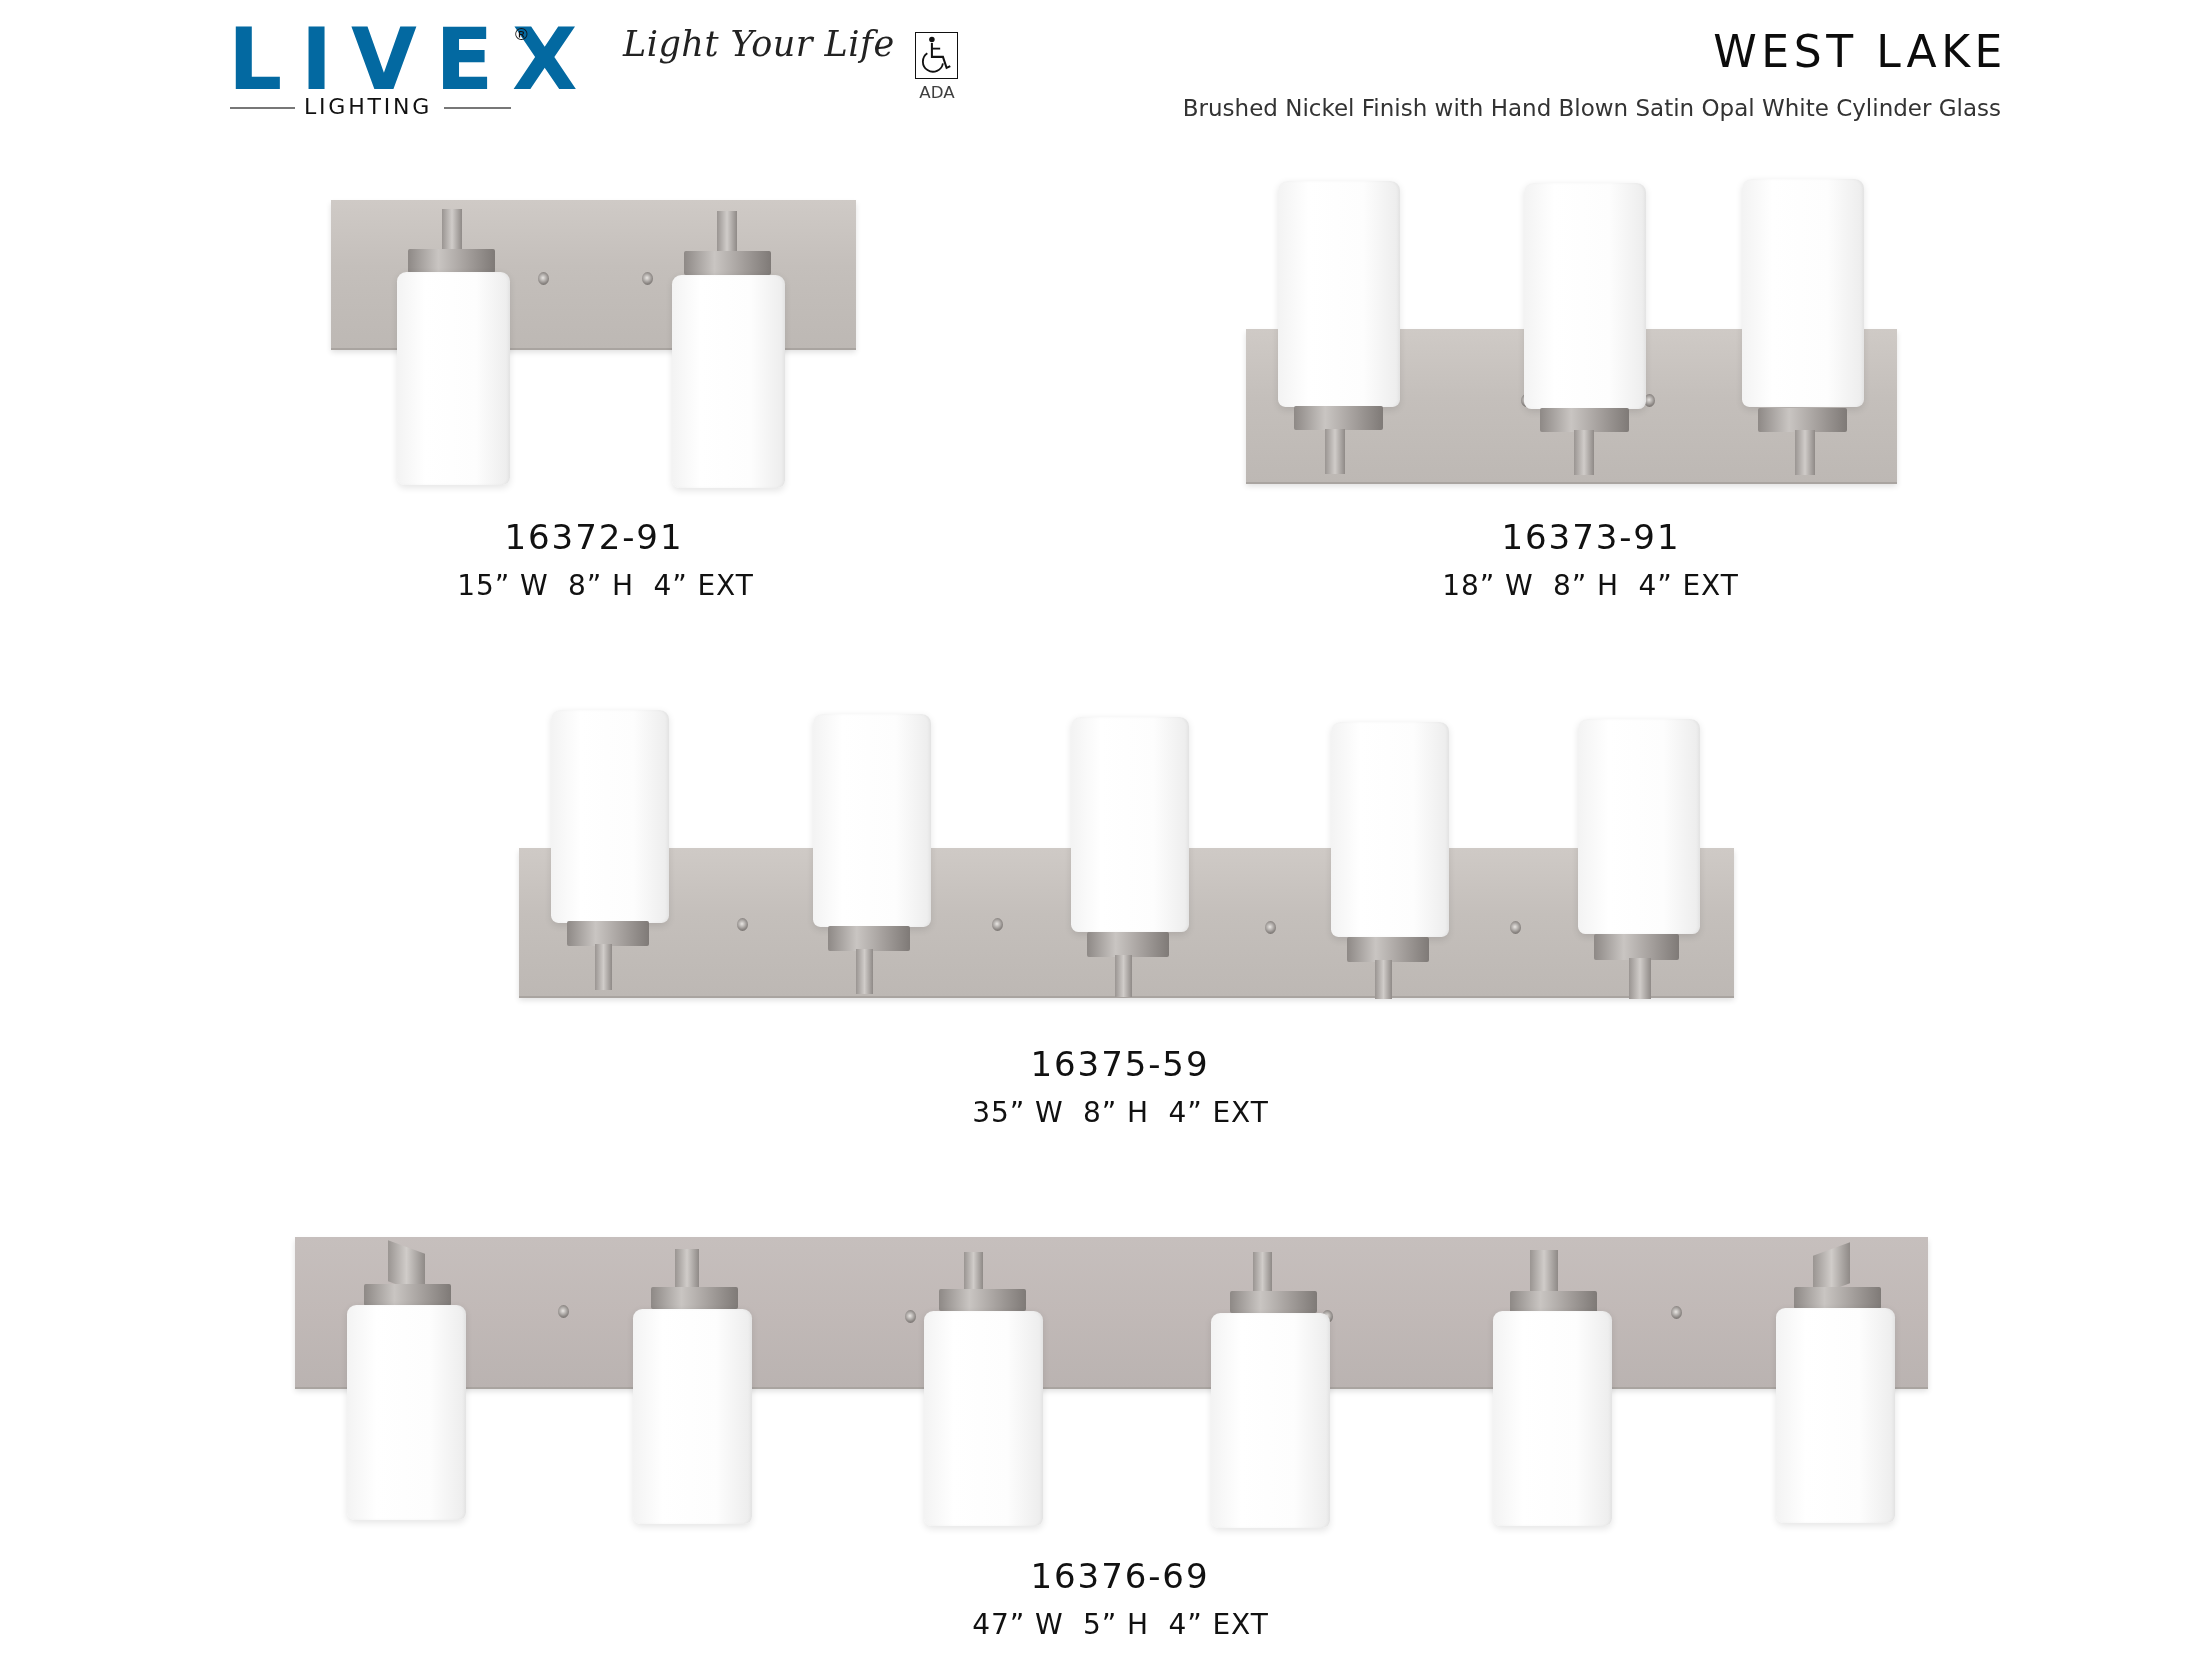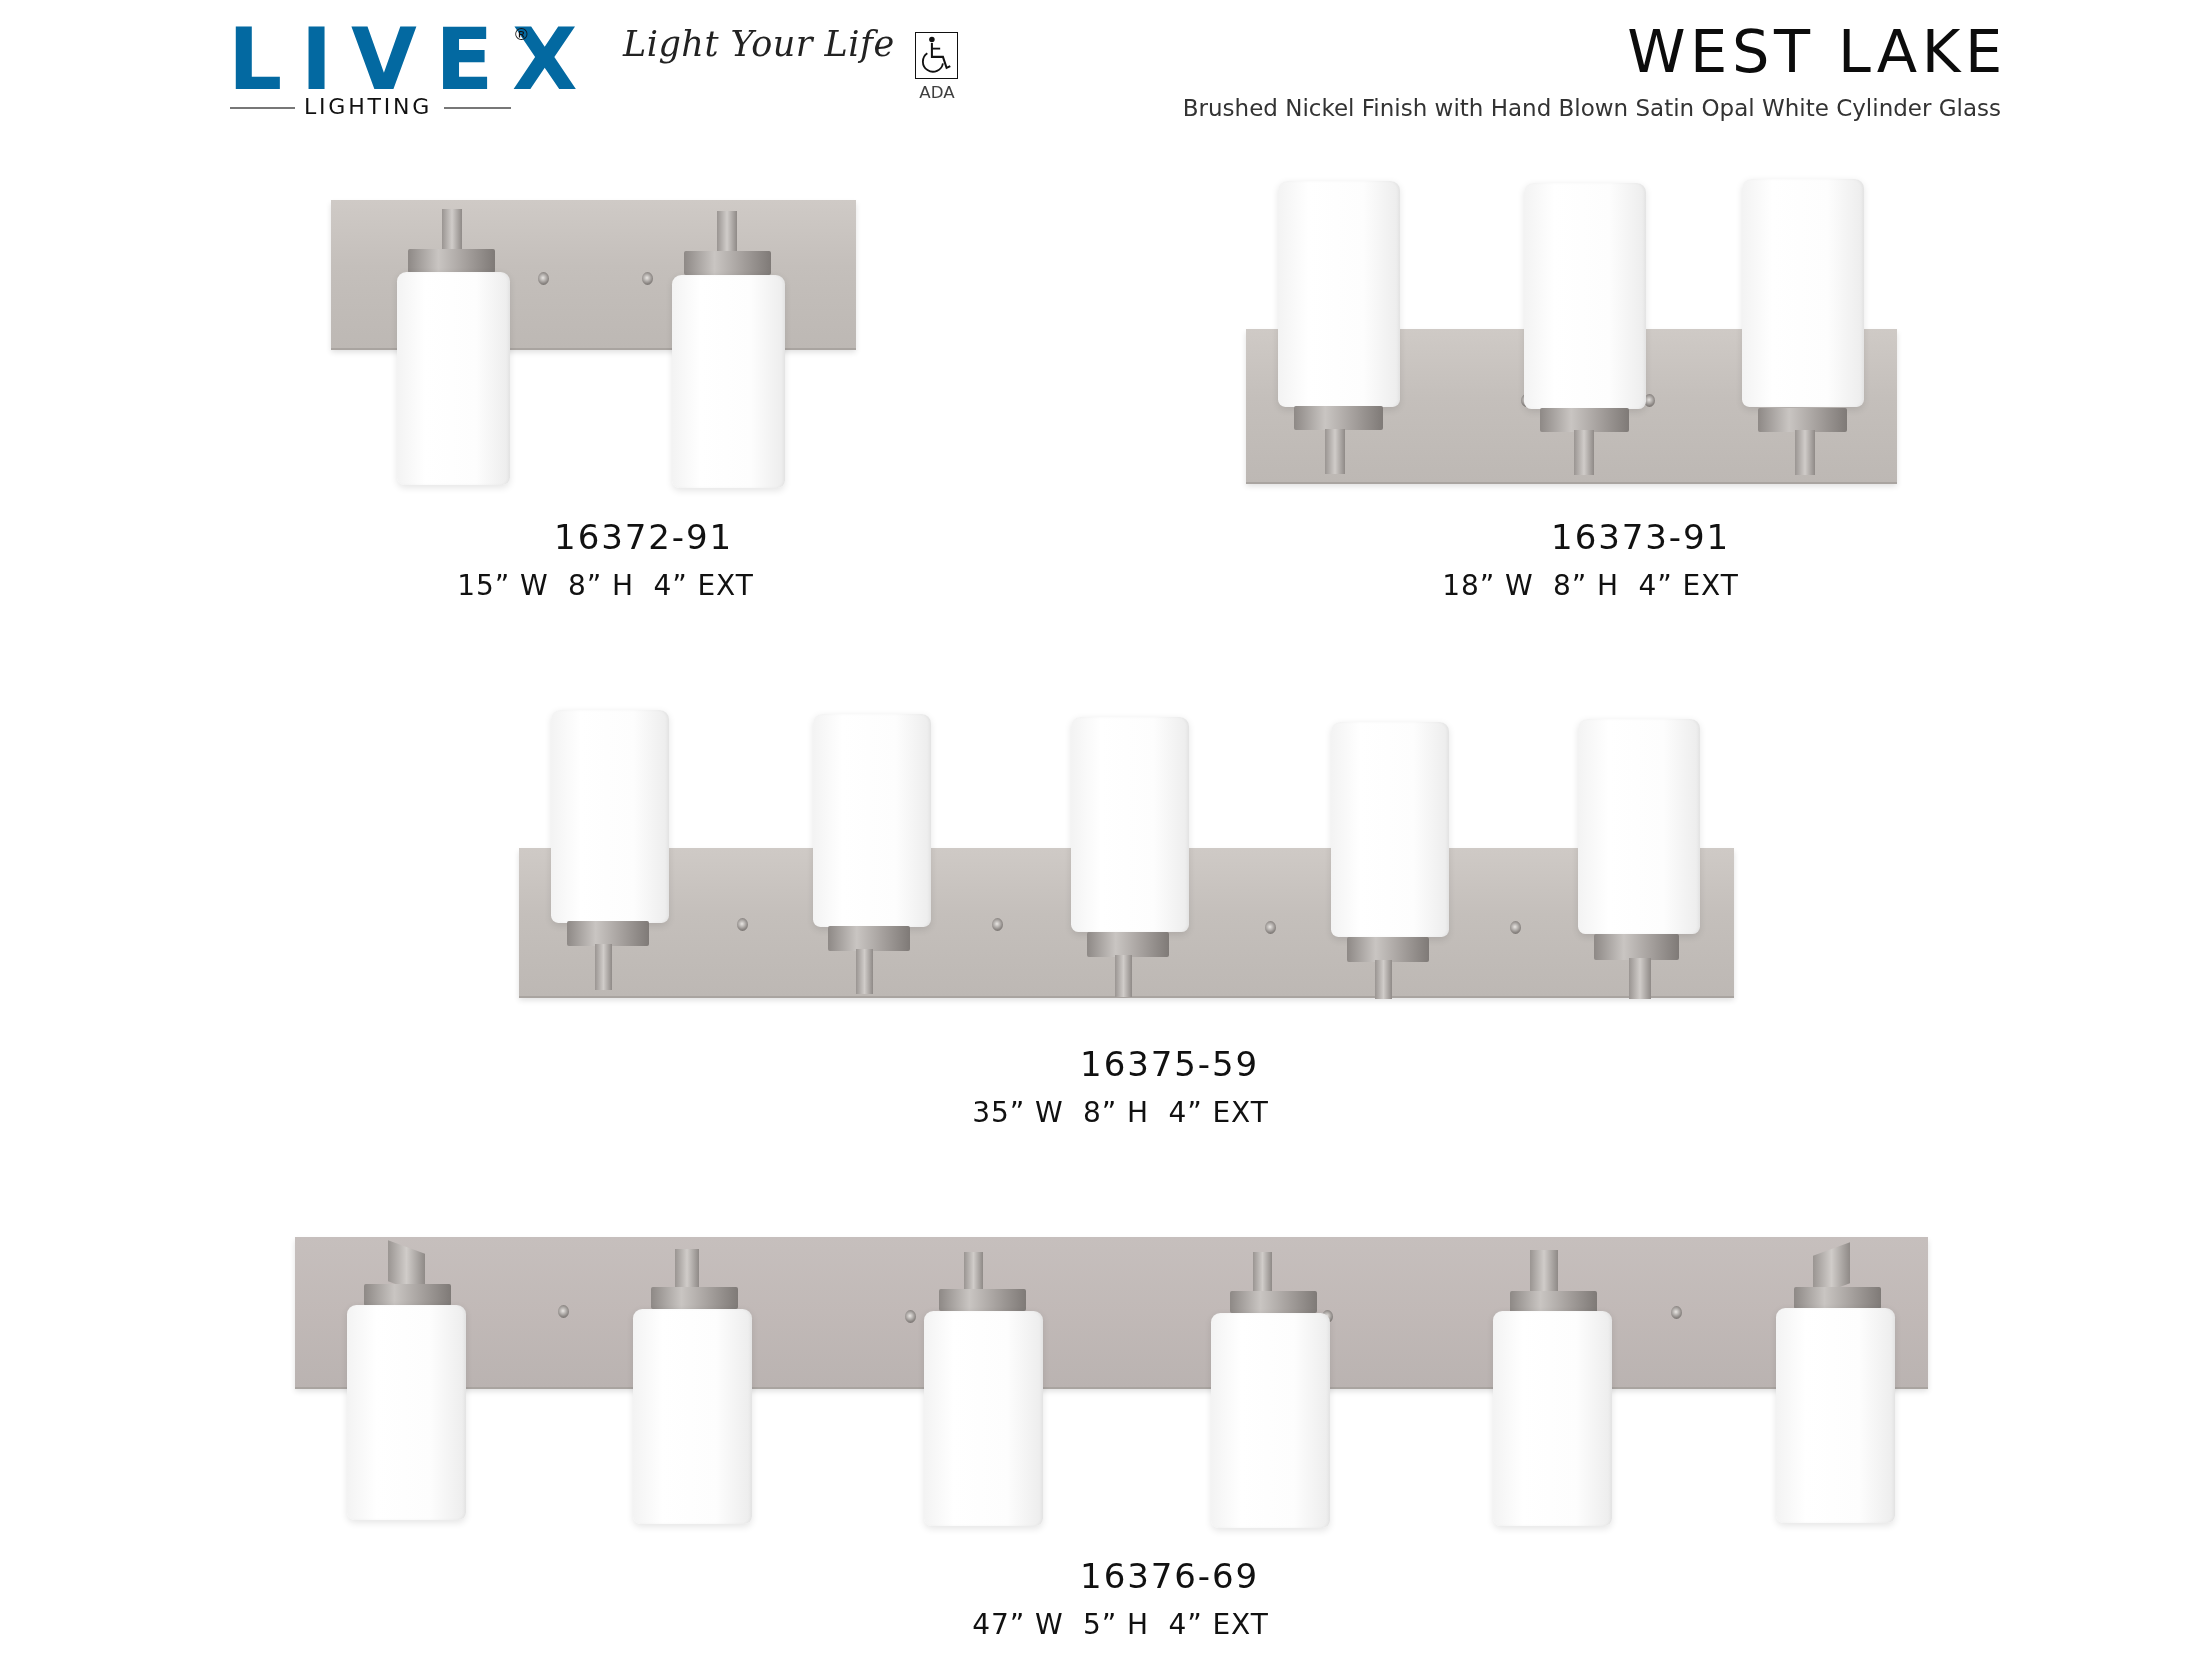--- a/index.html
+++ b/index.html
@@ -12,36 +12,36 @@
                font-weight:bold; font-size:85px; letter-spacing:18.6px; line-height:85px; color:#0369a1; }
   .logo-reg { position:absolute; left:513px; top:26px; font-size:16.7px; line-height:16.7px; color:#111; }
   .logo-sub { position:absolute; left:304px; top:95px; width:128px; text-align:center;
               font-size:22px; line-height:24px; letter-spacing:2.8px; color:#111; }
   .logo-line { position:absolute; top:107px; height:1.9px; background:#777; }
   .tagline { position:absolute; left:623px; top:22px; font-family:"DejaVu Serif", serif; font-style:italic;
              font-size:35px; line-height:45px; color:#222; letter-spacing:0.5px; }
   .ada-box { position:absolute; left:915px; top:32px; width:41px; height:45px; border:1.9px solid #111; }
   .ada-text { position:absolute; left:913px; top:83px; width:48px; text-align:center; font-size:16.7px; line-height:18.6px; color:#404040; }
 
-  .collection { position:absolute; right:204px; top:18.6px; font-size:59px; line-height:65px;
+  .collection { position:absolute; right:204px; top:18.6px; font-size:44px; line-height:65px;
                 letter-spacing:4.6px; color:#0c0c0c; font-family:"DejaVu Sans", sans-serif; font-weight:normal; }
   .finish { position:absolute; right:210px; top:93px; font-size:23px; line-height:30px; color:#333; }
 
   
   .plate { position:absolute; background:linear-gradient(180deg,#cfcac6 0%,#c4bfbb 45%,#bdb8b4 100%);
            border-bottom:2.8px solid #a9a4a0; box-shadow:0 2.8px 5.6px rgba(0,0,0,0.12); }
   .plate.rose { background:linear-gradient(180deg,#c6bfbd 0%,#c1b9b7 50%,#bab3b1 100%); }
   .glass { position:absolute; background:linear-gradient(90deg,#f3f3f3 0%,#ffffff 25%,#fdfdfd 70%,#ececec 100%);
            border-radius:9.3px 9.3px 7.4px 7.4px; box-shadow:0 2.8px 7.4px rgba(0,0,0,0.10), inset -1.9px 0 2.8px rgba(0,0,0,0.04); }
   .cap { position:absolute; background:linear-gradient(90deg,#8e8986 0%,#c9c5c2 35%,#a7a29f 65%,#7f7a77 100%); border-radius:1.9px; }
   .stem { position:absolute; background:linear-gradient(90deg,#9a9592 0%,#d0ccc9 50%,#8f8a87 100%); }
   .screw { position:absolute; width:11px; height:13px; border-radius:50%;
            background:radial-gradient(circle at 45% 45%, #e9e6e3 0%, #8c8784 60%, #5e5a57 100%); }
 
-  .model { position:absolute; text-align:right; font-size:34px; line-height:37px; letter-spacing:1.9px; color:#111; }
+  .model { position:absolute; text-align:center; font-size:34px; line-height:37px; letter-spacing:1.9px; color:#111; }
   .dims  { position:absolute; text-align:center; font-size:28px; line-height:32px; letter-spacing:0.9px; color:#111; white-space:pre; }
 </style>
 </head>
 <body>
 
 <div>
   <div class="logo-word">LIVEX</div>
   <div class="logo-reg">®</div>
   <div class="logo-line" style="left:230px;width:65px;"></div>
   <div class="logo-sub">LIGHTING</div>

